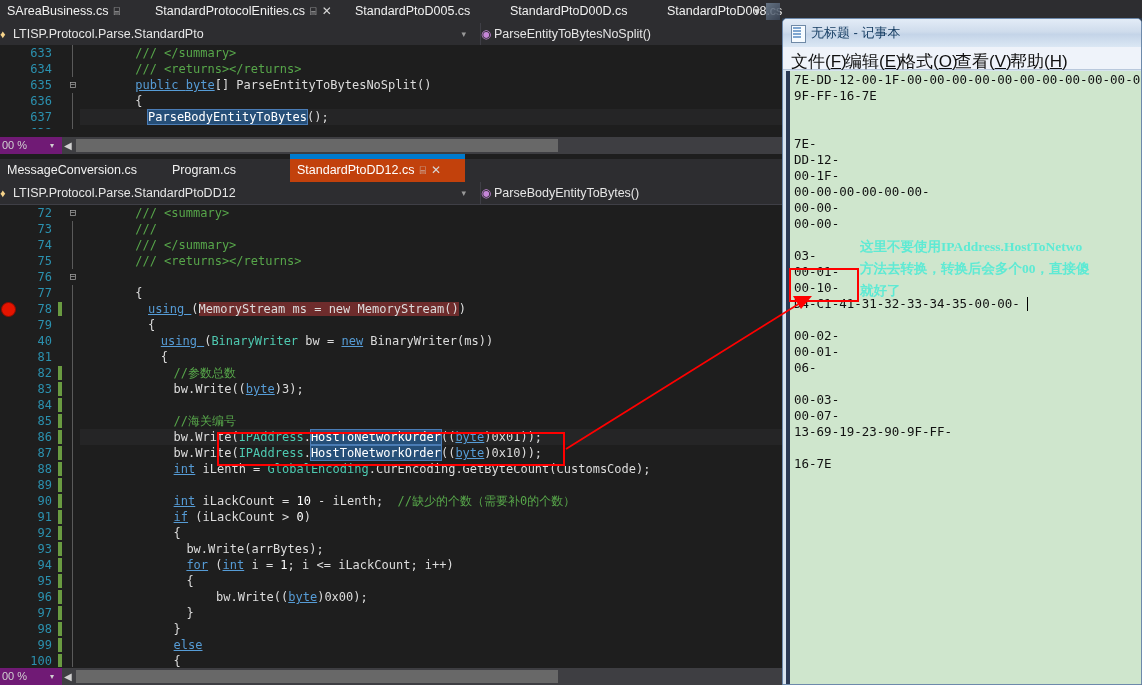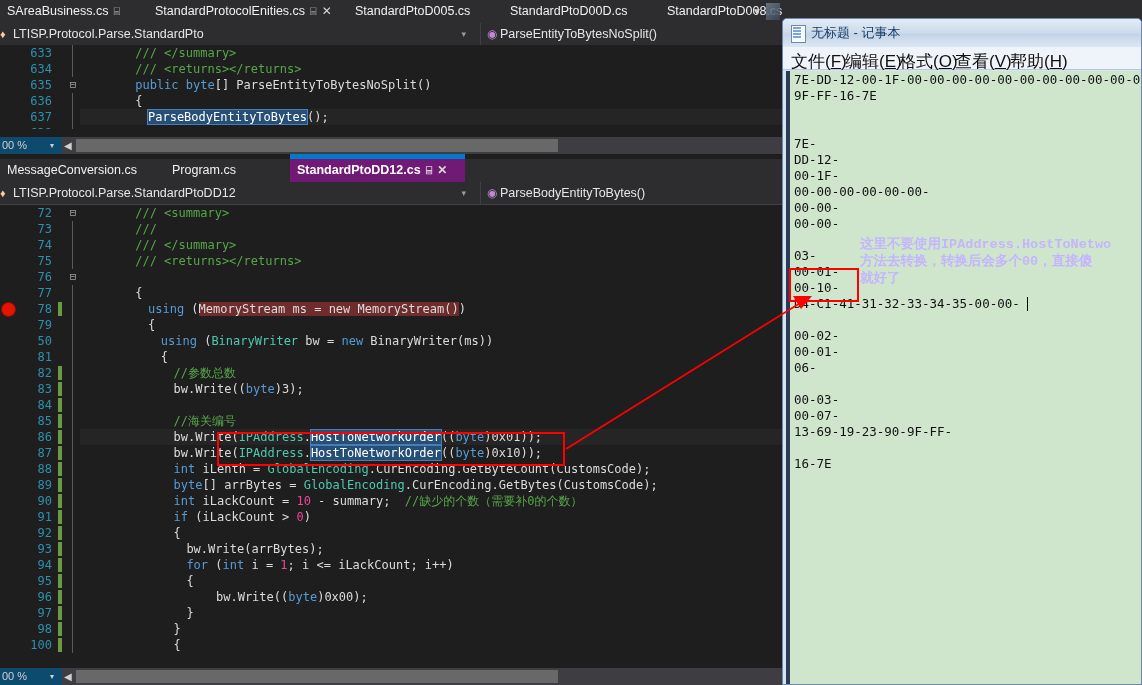--- a/index.html
+++ b/index.html
@@ -8,53 +8,53 @@
     background:#1e1e1e;
     font-family:"Liberation Sans",sans-serif;
     -webkit-font-smoothing:antialiased;
   }
   
   #vs-root{position:absolute;left:0;top:0;width:782px;height:685px;background:#1e1e1e;overflow:hidden;}
 
   .tabstrip{position:absolute;left:0;width:782px;height:23px;background:#2d2d30;overflow:hidden;}
   .tab{position:absolute;top:0;height:23px;line-height:23px;font-size:12.5px;color:#f1f1f1;
        padding:0 7px;white-space:nowrap;box-sizing:border-box;}
-  .tab.active{background:#701a75;color:#fff;font-weight:bold;}
+  .tab.active{background:#c2410c;color:#fff;}
   .tab .pin{font-size:11px;color:#cfcfcf;margin-left:5px;}
   .tab .xs{font-size:12px;color:#d8d8d8;margin-left:5px;}
 
   .navbar{position:absolute;left:0;width:782px;height:22px;background:#2d2d30;border-bottom:1px solid #3f3f46;
           font-size:12.5px;color:#e6e6e6;}
   .navbar .seg{position:absolute;top:0;height:22px;line-height:22px;white-space:nowrap;overflow:hidden;}
   .navbar .seg.left{left:0;width:472px;}
-  .navbar .seg.right{left:480px;width:302px;border-left:1px solid #3f3f46;padding-left:6px;}
+  .navbar .seg.right{left:480px;width:302px;border-left:1px solid #3f3f46;padding-left:0;}
   .navbar .cls-ico{display:inline-block;width:13px;color:#f6d38a;font-size:11px;}
   .navbar .mth-ico{display:inline-block;width:13px;color:#c586d8;font-size:12px;}
   .navbar .caret{position:absolute;right:6px;top:0;line-height:22px;color:#9a9a9a;font-size:9px;}
 
   .code{position:absolute;left:0;font-family:"DejaVu Sans Mono","Liberation Mono",monospace;font-size:12px;
         background:#1e1e1e;overflow:hidden;}
   .ln-row{position:relative;height:16px;line-height:16px;white-space:pre;}
   .gutter-break{position:absolute;left:0;width:22px;height:16px;}
   .bp{position:absolute;left:1px;top:1px;width:13px;height:13px;border-radius:50%;background:#e51400;border:1px solid #8f0c00;}
   .lnum{position:absolute;left:22px;width:30px;text-align:right;color:#2b91af;font-size:12px;}
   .chg{position:absolute;left:58px;top:1px;width:4px;height:14px;}
   .chg.green{background:#6a9b41;}
   .outl{position:absolute;left:66px;top:0;width:14px;height:16px;color:#a0a0a0;font-size:11px;text-align:center;}
   .vline{position:absolute;left:72px;top:0;width:1px;height:16px;background:#5a5a5a;}
   .ctext{position:absolute;left:84px;top:0;white-space:pre;color:#dcdcdc;}
   .hl-line{position:absolute;left:80px;right:0;top:0;height:16px;background:#252526;}
 
-  .kw{color:#569cd6;} .typ{color:#4ec9b0;} .cmt{color:#57a64a;} .num{color:#ec4899;} .err{background:#6e2c2c;}
+  .kw{color:#569cd6;text-decoration:underline;} .typ{color:#4ec9b0;} .cmt{color:#57a64a;} .num{color:#ffffff;} .err{background:#6e2c2c;}
   .selbox{background:#264f78;color:#ffffff;outline:1px solid #4a7cb5;}
   .plain{color:#dcdcdc;}
 
   .hscroll{position:absolute;left:0;height:17px;background:#3e3e42;}
   .hscroll .zoom{position:absolute;left:0;top:0;width:62px;height:17px;line-height:17px;color:#d0d0d0;font-size:11px;
-                 background:#0c4a6e;padding-left:2px;box-sizing:border-box;}
+                 background:#701a75;padding-left:2px;box-sizing:border-box;}
   .hscroll .zc{position:absolute;left:50px;top:0;line-height:17px;font-size:8px;color:#d0d0d0;}
   .hscroll .la{position:absolute;left:64px;top:0;line-height:17px;font-size:10px;color:#d0d0d0;}
   .hscroll .thumb{position:absolute;top:2px;height:13px;background:#686868;}
 
   .statusline{position:absolute;left:0;height:5px;background:#007acc;}
 
   
   #np{position:absolute;left:782px;top:18px;width:360px;height:667px;
       background:#d6e3f0;border:1px solid #6d89ab;border-radius:5px 5px 0 0;box-sizing:border-box;overflow:hidden;}
   #np-title{position:absolute;left:0;top:0;height:28px;width:100%;
@@ -69,22 +69,22 @@
   #np-menu .mi u{text-decoration:underline;}
   #np-body{position:absolute;left:3px;top:52px;right:0;bottom:0;background:#cfe6cd;overflow:hidden;}
   #np-body .lft{position:absolute;left:0;top:0;width:4px;height:100%;background:#2b3a55;}
   #np-text{position:absolute;left:8px;top:1px;right:0;bottom:0;
       font-family:"DejaVu Sans Mono","Liberation Mono",monospace;font-size:12.5px;color:#111;
       white-space:pre;line-height:16px;}
   .np-ln{height:16px;}
 
   
   .rbox{position:absolute;border:2px solid #ff0000;box-sizing:border-box;pointer-events:none;}
-  #annot-text{position:absolute;color:#c4b5fd;font-size:13.5px;font-weight:bold;line-height:17px;
-      white-space:pre;font-family:Liberation Mono, monospace;}
+  #annot-text{position:absolute;color:#5eead4;font-size:13.5px;font-weight:bold;line-height:22px;
+      white-space:pre;font-family:Liberation Serif, serif;}
   #arrow-svg{position:absolute;left:0;top:0;width:1142px;height:685px;pointer-events:none;}
 
   
   #deskband{position:absolute;left:782px;top:0;width:360px;height:18px;background:#2d2d30;}
   #deskband2{position:absolute;left:782px;top:18px;width:360px;height:14px;
       background:linear-gradient(to bottom,#2b3a4d,#3a4e66);opacity:.9;}
 </style>
 </head>
 <body>
 
@@ -145,39 +145,40 @@
 
   <div class="code" id="main-code" style="top:205px;width:782px;height:462px;">
       <div class="ln-row"><div class="lnum">72</div><div class="outl">⊟</div><div class="ctext" style="left: 135.2px;"><span class="cmt">/// &lt;summary&gt;</span></div></div>
       <div class="ln-row"><div class="lnum">73</div><div class="vline"></div><div class="ctext" style="left: 135.2px;"><span class="cmt">///</span></div></div>
       <div class="ln-row"><div class="lnum">74</div><div class="vline"></div><div class="ctext" style="left: 135.2px;"><span class="cmt">/// &lt;/summary&gt;</span></div></div>
       <div class="ln-row"><div class="lnum">75</div><div class="vline"></div><div class="ctext" style="left: 135.2px;"><span class="cmt">/// &lt;returns&gt;&lt;/returns&gt;</span></div></div>
       <div class="ln-row"><div class="lnum">76</div><div class="outl">⊟</div></div>
       <div class="ln-row"><div class="lnum">77</div><div class="vline"></div><div class="ctext" style="left: 135.2px;"><span class="plain">{</span></div></div>
       <div class="ln-row"><div class="gutter-break"><div class="bp"></div></div><div class="lnum">78</div><div class="chg green"></div><div class="vline"></div><div class="ctext" style="left: 148px;"><span class="kw">using </span><span class="plain">(</span><span class="err">MemoryStream ms = </span><span class="err">new</span><span class="err"> MemoryStream()</span><span class="plain">)</span></div></div>
       <div class="ln-row"><div class="lnum">79</div><div class="vline"></div><div class="ctext" style="left: 148px;"><span class="plain">{</span></div></div>
-      <div class="ln-row"><div class="lnum">50</div><div class="vline"></div><div class="ctext" style="left: 160.8px;"><span class="kw">using </span><span class="plain">(</span><span class="typ">BinaryWriter</span><span class="plain"> bw = </span><span class="kw">new</span><span class="plain"> BinaryWriter(ms))</span></div></div>
+      <div class="ln-row"><div class="lnum">40</div><div class="vline"></div><div class="ctext" style="left: 160.8px;"><span class="kw">using </span><span class="plain">(</span><span class="typ">BinaryWriter</span><span class="plain"> bw = </span><span class="kw">new</span><span class="plain"> BinaryWriter(ms))</span></div></div>
       <div class="ln-row"><div class="lnum">81</div><div class="vline"></div><div class="ctext" style="left: 160.8px;"><span class="plain">{</span></div></div>
       <div class="ln-row"><div class="lnum">82</div><div class="chg green"></div><div class="vline"></div><div class="ctext" style="left: 173.6px;"><span class="cmt">//参数总数</span></div></div>
       <div class="ln-row"><div class="lnum">83</div><div class="chg green"></div><div class="vline"></div><div class="ctext" style="left: 173.6px;"><span class="plain">bw.Write((</span><span class="kw">byte</span><span class="plain">)3);</span></div></div>
       <div class="ln-row"><div class="lnum">84</div><div class="chg green"></div><div class="vline"></div><div class="ctext" style="left: 173.6px;"><span class="plain"></span></div></div>
       <div class="ln-row"><div class="lnum">85</div><div class="chg green"></div><div class="vline"></div><div class="ctext" style="left: 173.6px;"><span class="cmt">//海关编号</span></div></div>
       <div class="ln-row"><div class="hl-line"></div><div class="lnum">86</div><div class="chg green"></div><div class="vline"></div><div class="ctext" style="left: 173.6px;"><span class="plain">bw.Write(</span><span class="typ">IPAddress</span><span class="plain">.</span><span class="selbox">HostToNetworkOrder</span><span class="plain">((</span><span class="kw">byte</span><span class="plain">)0x01));</span></div></div>
       <div class="ln-row"><div class="lnum">87</div><div class="chg green"></div><div class="vline"></div><div class="ctext" style="left: 173.6px;"><span class="plain">bw.Write(</span><span class="typ">IPAddress</span><span class="plain">.</span><span class="selbox">HostToNetworkOrder</span><span class="plain">((</span><span class="kw">byte</span><span class="plain">)0x10));</span></div></div>
       <div class="ln-row"><div class="lnum">88</div><div class="chg green"></div><div class="vline"></div><div class="ctext" style="left: 173.6px;"><span class="kw">int</span><span class="plain"> iLenth = </span><span class="typ">GlobalEncoding</span><span class="plain">.CurEncoding.GetByteCount(CustomsCode);</span></div></div>
-      <div class="ln-row"><div class="lnum">89</div><div class="chg green"></div><div class="vline"></div><div class="ctext" style="left: 173.6px;"><span class="kw">byte</span><span class="plain">[] arrBytes = </span><span class="typ">GlobalEncoding</span><span class="plain">.CurEncoding.GetBytes(CustomsCode);</span></div></div>
-      <div class="ln-row"><div class="lnum">90</div><div class="chg green"></div><div class="vline"></div><div class="ctext" style="left: 173.6px;"><span class="kw">int</span><span class="plain"> iLackCount = </span><span class="num">10</span><span class="plain"> - summary;  </span><span class="cmt">//缺少的个数（需要补0的个数）</span></div></div>
+      <div class="ln-row"><div class="lnum">89</div><div class="chg green"></div><div class="vline"></div></div>
+      <div class="ln-row"><div class="lnum">90</div><div class="chg green"></div><div class="vline"></div><div class="ctext" style="left: 173.6px;"><span class="kw">int</span><span class="plain"> iLackCount = </span><span class="num">10</span><span class="plain"> - iLenth;  </span><span class="cmt">//缺少的个数（需要补0的个数）</span></div></div>
       <div class="ln-row"><div class="lnum">91</div><div class="chg green"></div><div class="vline"></div><div class="ctext" style="left: 173.6px;"><span class="kw">if</span><span class="plain"> (iLackCount &gt; </span><span class="num">0</span><span class="plain">)</span></div></div>
       <div class="ln-row"><div class="lnum">92</div><div class="chg green"></div><div class="vline"></div><div class="ctext" style="left: 173.6px;"><span class="plain">{</span></div></div>
       <div class="ln-row"><div class="lnum">93</div><div class="chg green"></div><div class="vline"></div><div class="ctext" style="left: 186.4px;"><span class="plain">bw.Write(arrBytes);</span></div></div>
       <div class="ln-row"><div class="lnum">94</div><div class="chg green"></div><div class="vline"></div><div class="ctext" style="left: 186.4px;"><span class="kw">for</span><span class="plain"> (</span><span class="kw">int</span><span class="plain"> i = </span><span class="num">1</span><span class="plain">; i &lt;= iLackCount; i++)</span></div></div>
       <div class="ln-row"><div class="lnum">95</div><div class="chg green"></div><div class="vline"></div><div class="ctext" style="left: 186.4px;"><span class="plain">{</span></div></div>
       <div class="ln-row"><div class="lnum">96</div><div class="chg green"></div><div class="vline"></div><div class="ctext" style="left: 216px;"><span class="plain">bw.Write((</span><span class="kw">byte</span><span class="plain">)0x00);</span></div></div>
       <div class="ln-row"><div class="lnum">97</div><div class="chg green"></div><div class="vline"></div><div class="ctext" style="left: 186.4px;"><span class="plain">}</span></div></div>
       <div class="ln-row"><div class="lnum">98</div><div class="chg green"></div><div class="vline"></div><div class="ctext" style="left: 173.6px;"><span class="plain">}</span></div></div>
+      <div class="ln-row"><div class="lnum">99</div><div class="chg green"></div><div class="vline"></div><div class="ctext" style="left: 173.6px;"><span class="kw">else</span></div></div>
       <div class="ln-row"><div class="lnum">100</div><div class="chg green"></div><div class="vline"></div><div class="ctext" style="left: 173.6px;"><span class="plain">{</span></div></div>
     </div>
 
   <div class="hscroll" id="main-hscroll" style="top:668px;width:782px;">
     <div class="zoom">00 %</div>
     <div class="zc">▾</div>
     <div class="la">◀</div>
     <div class="thumb" style="left:76px;width:482px;"></div>
   </div>
 </div>

